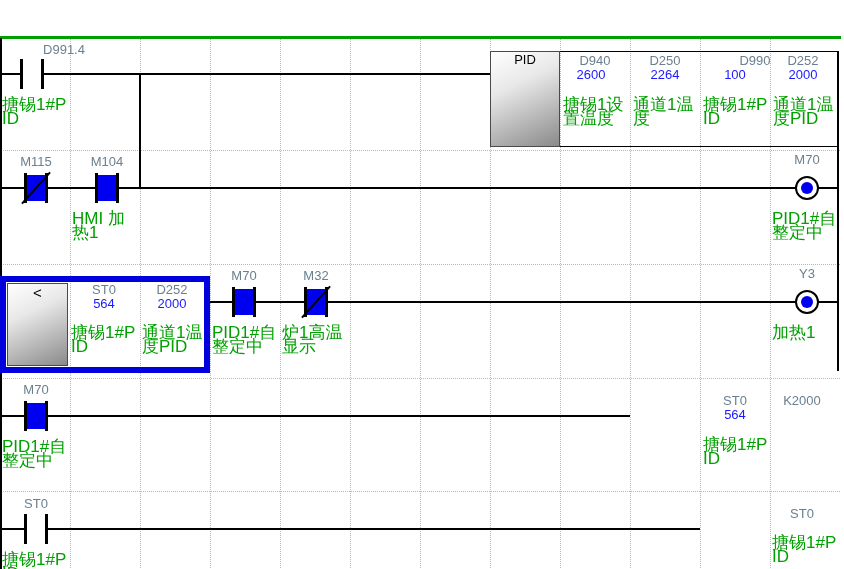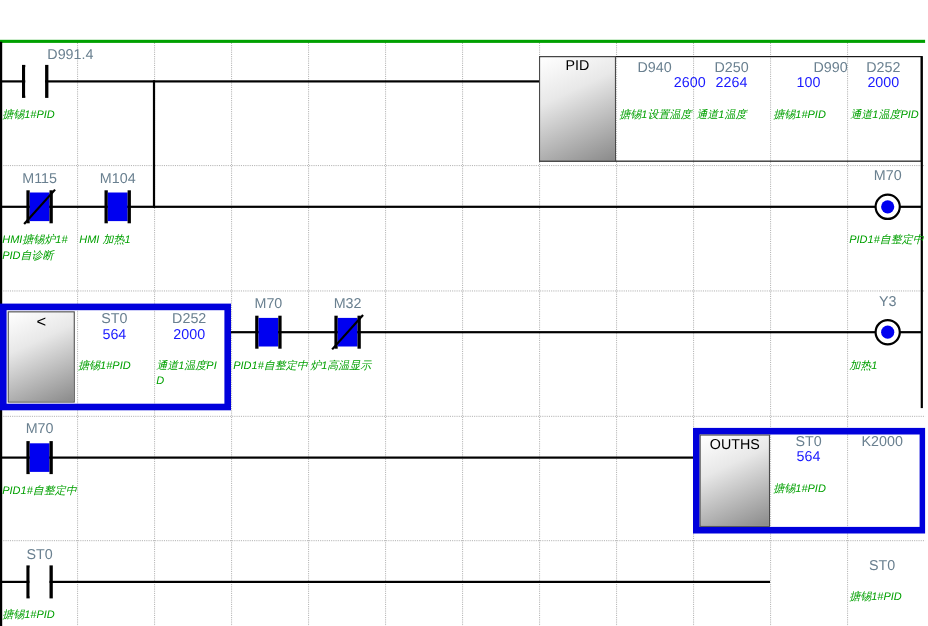--- a/index.html
+++ b/index.html
@@ -4,21 +4,21 @@
 <style>
   html,body{margin:0;padding:0;background:#fff;}
   #ladder{position:relative;width:841px;height:569px;background:#ffffff;
           font-family:"Liberation Sans","DejaVu Sans",sans-serif;overflow:hidden;margin-top:36px;}
   .gridv{position:absolute;width:0;border-left:1px dotted #b8b8b8;top:2px;height:560px;}
   .gridh{position:absolute;height:0;border-top:1px dotted #b8b8b8;left:0;width:844px;}
   .wire{position:absolute;background:#000;}
   .gline{position:absolute;left:0;width:844px;height:3px;background:#00a000;}
   .dev{position:absolute;font-size:13px;color:#6a8090;width:70px;text-align:center;white-space:nowrap;}
   .val{position:absolute;font-size:13px;color:#1a1aff;width:70px;text-align:center;white-space:nowrap;}
-  .cmt{position:absolute;font-size:10px;line-height:14px;color:#00a000;width:68px;word-break:break-all;font-style:italic;}
+  .cmt{position:absolute;font-size:17px;line-height:14px;color:#00a000;width:68px;word-break:break-all;}
   .contact{position:absolute;width:24px;height:30px;}
   .contact .bar{position:absolute;top:0;width:3px;height:30px;background:#000;}
   .contact .barl{left:0;} .contact .barr{left:21px;}
   .contact .fill{position:absolute;left:3px;top:2px;width:18px;height:26px;background:#fff;}
   .contact.on .fill{background:#0000f0;}
   .contact .slash{position:absolute;left:-9px;top:14px;width:42px;height:2px;background:#000;transform:rotate(-48deg);}
   .coil{position:absolute;width:24px;height:24px;border:2px solid #000;border-radius:50%;background:#fff;box-sizing:border-box;}
   .coil .core{position:absolute;left:4px;top:4px;width:12px;height:12px;border-radius:50%;background:#0000f0;}
   .graybox{position:absolute;border:1px solid #4a4a4a;box-sizing:border-box;
            background:linear-gradient(155deg,#ffffff 0%,#e8e8e8 35%,#8a8a8a 100%);
@@ -68,40 +68,39 @@
     <div class="bar barr"></div>
   </div>
   <div class="cmt" style="left:2px;top:62px">搪锡1#PID</div>
 
   <div class="pidbox" style="left:490px;top:15px;width:348px;height:96px">
     <div class="graybox" style="left:-1px;top:-1px;width:70px;height:96px">
       <span>PID</span>
     </div>
   </div>
   <div class="dev" style="left:560px;top:17px">D940</div>
-  <div class="val" style="left:592px;top:31px">2600</div>
+  <div class="val" style="left:556px;top:31px">2600</div>
   <div class="cmt" style="left:563px;top:62px">搪锡1设置温度</div>
   <div class="dev" style="left:630px;top:17px">D250</div>
   <div class="val" style="left:630px;top:31px">2264</div>
   <div class="cmt" style="left:633px;top:62px">通道1温度</div>
   <div class="dev" style="left:720px;top:17px">D990</div>
   <div class="val" style="left:700px;top:31px">100</div>
   <div class="cmt" style="left:703px;top:62px">搪锡1#PID</div>
   <div class="dev" style="left:769px;top:17px;width:68px">D252</div>
   <div class="val" style="left:769px;top:31px;width:68px">2000</div>
   <div class="cmt" style="left:773px;top:62px">通道1温度PID</div>
 
   <div class="dev" style="left:1px;top:118px">M115</div>
   <div class="contact on" style="left:24px;top:137px">
     <div class="bar barl"></div>
     <div class="fill"></div>
     <div class="bar barr"></div>
     <div class="slash"></div>
   </div>
-  <div class="cmt" style="left:2px;top:176px">HMI搪锡炉1# PID自诊断</div>
 
   <div class="dev" style="left:72px;top:118px">M104</div>
   <div class="contact on" style="left:95px;top:137px">
     <div class="bar barl"></div>
     <div class="fill"></div>
     <div class="bar barr"></div>
   </div>
   <div class="cmt" style="left:72px;top:176px">HMI 加热1</div>
 
   <div class="dev" style="left:772px;top:116px">M70</div>
@@ -146,25 +145,20 @@
   <div class="cmt" style="left:772px;top:290px">加热1</div>
 
   <div class="dev" style="left:1px;top:346px">M70</div>
   <div class="contact on" style="left:24px;top:365px">
     <div class="bar barl"></div>
     <div class="fill"></div>
     <div class="bar barr"></div>
   </div>
   <div class="cmt" style="left:2px;top:404px">PID1#自整定中</div>
 
-  <div class="bluebox" style="left:630px;top:353px;width:212px;height:96px">
-    <div class="graybox" style="left:0;top:0;width:64px;height:84px">
-      <span>OUTHS</span>
-    </div>
-  </div>
   <div class="dev" style="left:700px;top:357px">ST0</div>
   <div class="val" style="left:700px;top:371px">564</div>
   <div class="cmt" style="left:703px;top:402px">搪锡1#PID</div>
   <div class="dev" style="left:768px;top:357px;width:68px">K2000</div>
 
   <div class="dev" style="left:1px;top:460px">ST0</div>
   <div class="contact off" style="left:24px;top:478px">
     <div class="bar barl"></div>
     <div class="fill"></div>
     <div class="bar barr"></div>

